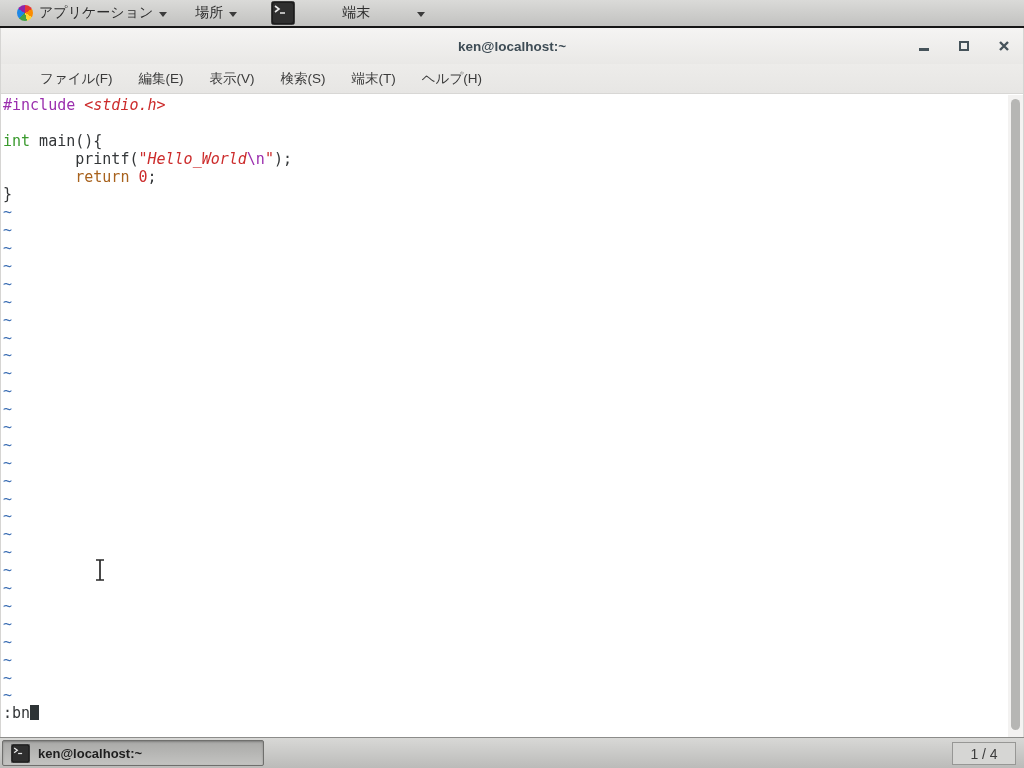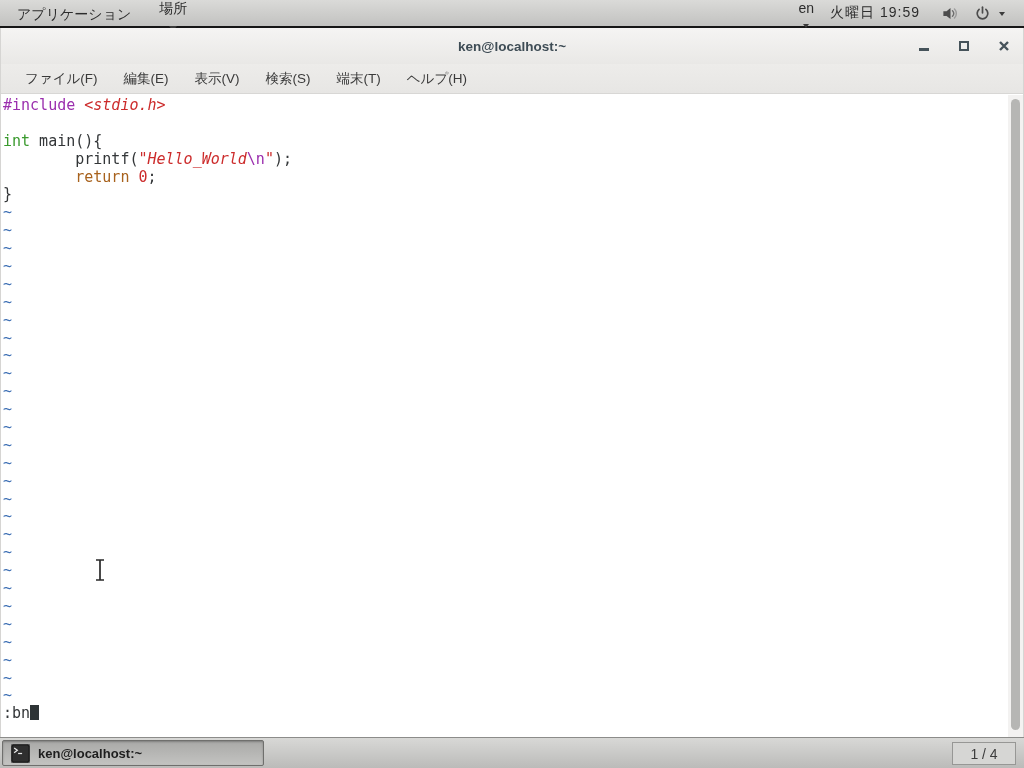--- a/index.html
+++ b/index.html
@@ -9,21 +9,21 @@
   .top-panel{
     position:absolute; top:0; left:0; width:1024px; height:28px;
     background:linear-gradient(#dadad8,#c2c2c0);
     border-bottom:2px solid #161616;
     display:flex; align-items:center; justify-content:space-between;
     font-size:14px; color:#2d2d2d;
   }
   .panel-left,.panel-right{ display:flex; align-items:center; height:100%; }
   .panel-left{ padding-left:7px; }
   .panel-right{ padding-right:12px; }
-  .panel-item{ display:flex; align-items:center; gap:6px; height:100%; padding:0 10px; cursor:default;flex-direction:column; }
+  .panel-item{ display:flex; align-items:center; gap:6px; height:100%; padding:0 10px; cursor:default; }
   .pinwheel{ width:16px; height:16px; border-radius:50%;
     background:conic-gradient(#e53935 0 60deg,#fb8c00 60deg 120deg,#fdd835 120deg 165deg,#43a047 165deg 225deg,#1e88e5 225deg 300deg,#8e24aa 300deg 360deg);
   }
   .caret{ width:0; height:0; border-left:4px solid transparent; border-right:4px solid transparent; border-top:5px solid #3b3b3b; margin-top:2px; }
   .caret.small{ border-left-width:3.5px; border-right-width:3.5px; border-top-width:4.5px; }
   .term-ico{ border-radius:3px; }
   .clock{ padding:0 14px; letter-spacing:1px; }
   .kbd{ padding-right:2px; }
   .tray-ico{ display:flex; align-items:center; padding:0 7px; }
 
@@ -36,21 +36,21 @@
   }
   .titlebar .title{ font-size:13.5px; font-weight:bold; color:#3e4c55; }
   .win-controls{ position:absolute; right:12px; top:0; height:100%; display:flex; align-items:center; gap:26px; }
   .wc{ width:14px; height:14px; display:flex; align-items:center; justify-content:center; cursor:default; }
   .wc-min i{ display:block; width:10px; height:2.5px; background:#46535a; margin-top:7px; }
   .wc-max i{ display:block; width:10px; height:10px; border:2.5px solid #46535a; }
   .wc-close svg{ display:block; }
 
   .menubar{
     height:30px; background:#eaе9e8; background:linear-gradient(#edecea,#e7e6e4);
-    display:flex; align-items:center; padding-left:11px; gap:0;
+    display:flex; align-items:center; padding-left:26px; gap:0;
     border-bottom:1px solid #d8d7d5; font-size:13.5px; color:#3a3a3a;
   }
   .menu-item{ padding:0 13px; height:100%; display:flex; align-items:center; cursor:default; }
 
   
   .term{
     position:absolute; top:67px; left:0; right:0; bottom:0;
     background:#ffffff; overflow:hidden;
   }
   .term-text{
@@ -113,41 +113,20 @@
     </div>
     <div class="panel-item" style="margin-left:14px;gap:47px;">
       <svg class="term-ico" width="24" height="24" viewBox="0 0 24 24">
         <rect x="0" y="0" width="24" height="24" rx="3" fill="#1c1c1c" stroke="#5a5a5a"></rect>
         <rect x="2" y="2" width="20" height="20" rx="2" fill="#2f2f2f"></rect>
         <path d="M4 5 L8 8 L4 11" stroke="#e8e8e8" stroke-width="1.6" fill="none"></path>
         <path d="M9 12 H14" stroke="#e8e8e8" stroke-width="1.6"></path>
       </svg>
       <span>端末</span>
       <span class="caret"></span>
-    </div>
-  </div>
-  <div class="panel-right">
-    <div class="panel-item kbd">
-      <span>en</span>
-      <span class="caret small"></span>
-    </div>
-    <div class="clock">火曜日 19:59</div>
-    <div class="tray-ico">
-      <svg width="19" height="19" viewBox="0 0 24 24">
-        <path d="M3 9v6h4l5 4V5L7 9H3z" fill="#4c4c4c"></path>
-        <path d="M14.5 8.5a4.6 4.6 0 0 1 0 7" stroke="#6e6e6e" fill="none" stroke-width="1.8" stroke-linecap="round"></path>
-        <path d="M17 6.3a8 8 0 0 1 0 11.4" stroke="#9b9b9b" fill="none" stroke-width="1.8" stroke-linecap="round"></path>
-      </svg>
-    </div>
-    <div class="tray-ico">
-      <svg width="17" height="17" viewBox="0 0 24 24">
-        <path d="M12 3v8" stroke="#4c4c4c" stroke-width="2.4" stroke-linecap="round" fill="none"></path>
-        <path d="M7.2 6.2a7.5 7.5 0 1 0 9.6 0" stroke="#4c4c4c" stroke-width="2.4" fill="none" stroke-linecap="round"></path>
-      </svg>
-      <span class="caret small" style="margin-left:8px;"></span>
     </div>
   </div>
 </div>
 
 <div class="window">
   <div class="titlebar">
     <span class="title">ken@localhost:~</span>
     <div class="win-controls">
       <div class="wc wc-min">
           <i></i>

